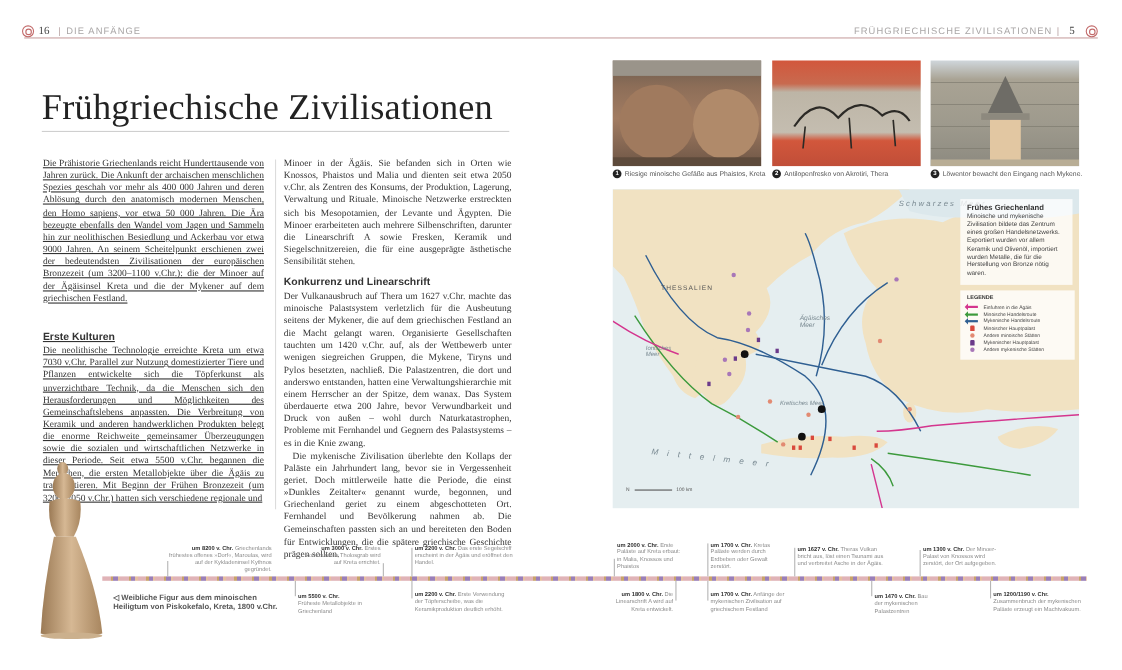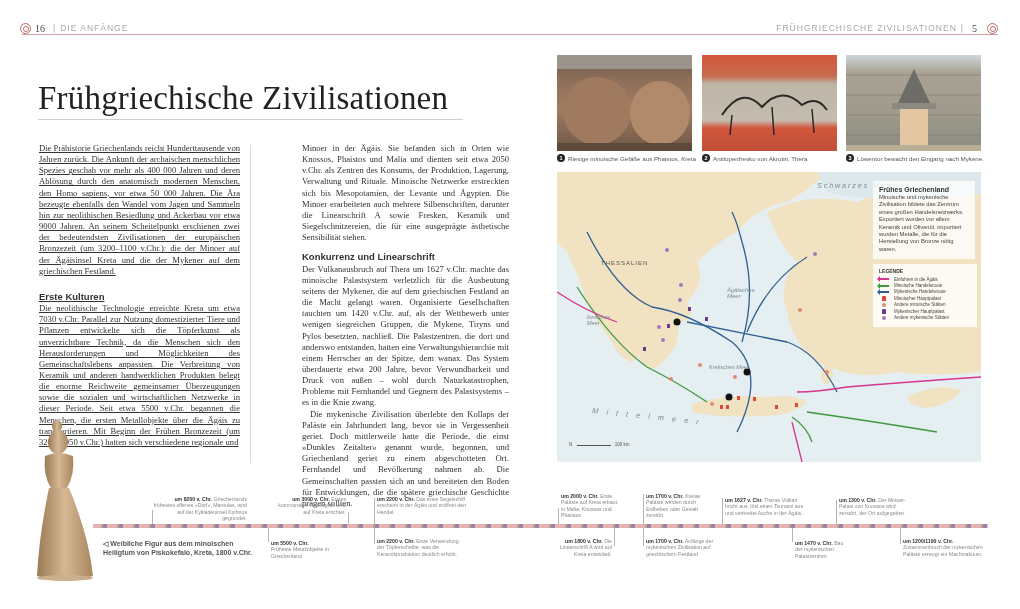--- a/index.html
+++ b/index.html
@@ -14,23 +14,23 @@
   .spiral { width: 11px; height: 11px; border: 1.5px solid #c26a6a; border-radius: 50%; position: relative; }
   .spiral::after { content: ""; position: absolute; left: 2px; top: 2px; width: 4px; height: 4px; border: 1px solid #c26a6a; border-radius: 50%; }
   .header-rule { position: absolute; top: 34px; left: 22px; right: 22px; height: 1px; background: #c9a2a2; }
 
   .page-title { position: absolute; left: 38px; top: 80px; font-size: 33px; font-weight: normal; color: #222; letter-spacing: 0.2px; }
   .title-rule { position: absolute; left: 38px; top: 119px; width: 425px; height: 1px; background: #cfcfcf; }
 
   .col { position: absolute; font-size: 8.6px; line-height: 11.15px; color: #333; text-align: justify; }
   .col p { margin: 0; }
   .col1 { left: 39px; top: 143px; width: 201px; text-decoration: underline; }
-  .col2 { left: 258px; top: 143px; width: 207px; margin-left: 44px; }
+  .col2 { left: 258px; top: 143px; width: 207px; }
   .col-divider { position: absolute; left: 250px; top: 145px; width: 1px; height: 318px; background: #dcdcdc; }
-  .subhead { font-family: "Liberation Sans", sans-serif; font-size: 9.5px; font-weight: bold; color: #333; margin-top: 14px; margin-bottom: 1px; }
+  .subhead { font-family: "Liberation Sans", sans-serif; font-size: 9.5px; font-weight: bold; color: #333; margin-top: 24px; margin-bottom: 1px; }
   .col p.indent { text-indent: 8px; }
   .col p.wrapped { padding-left: 52px; text-align: center; }
 
   .figurine { position: absolute; left: 35px; top: 416px; width: 60px; height: 166px; }
   .fig-caption { position: absolute; left: 103px; top: 539px; font-family: "Liberation Sans", sans-serif; font-size: 7px; line-height: 9px; font-weight: bold; color: #555; width: 150px; }
 
   .photo { position: absolute; top: 55px; width: 135px; height: 96px; overflow: hidden; }
   .photo1 { left: 557px; background: linear-gradient(180deg,#6b5b4d 0%,#8d6e58 25%,#a27c62 55%,#6e5646 100%); }
   .photo2 { left: 702px; background: linear-gradient(180deg,#d2573c 0%,#c86a4f 22%,#bdb5a6 30%,#c4bdb0 68%,#d2573c 76%,#c04e38 100%); }
   .photo3 { left: 846px; background: linear-gradient(180deg,#cfd6db 0%,#a9a394 18%,#9e9a8d 60%,#8d8a80 100%); }

